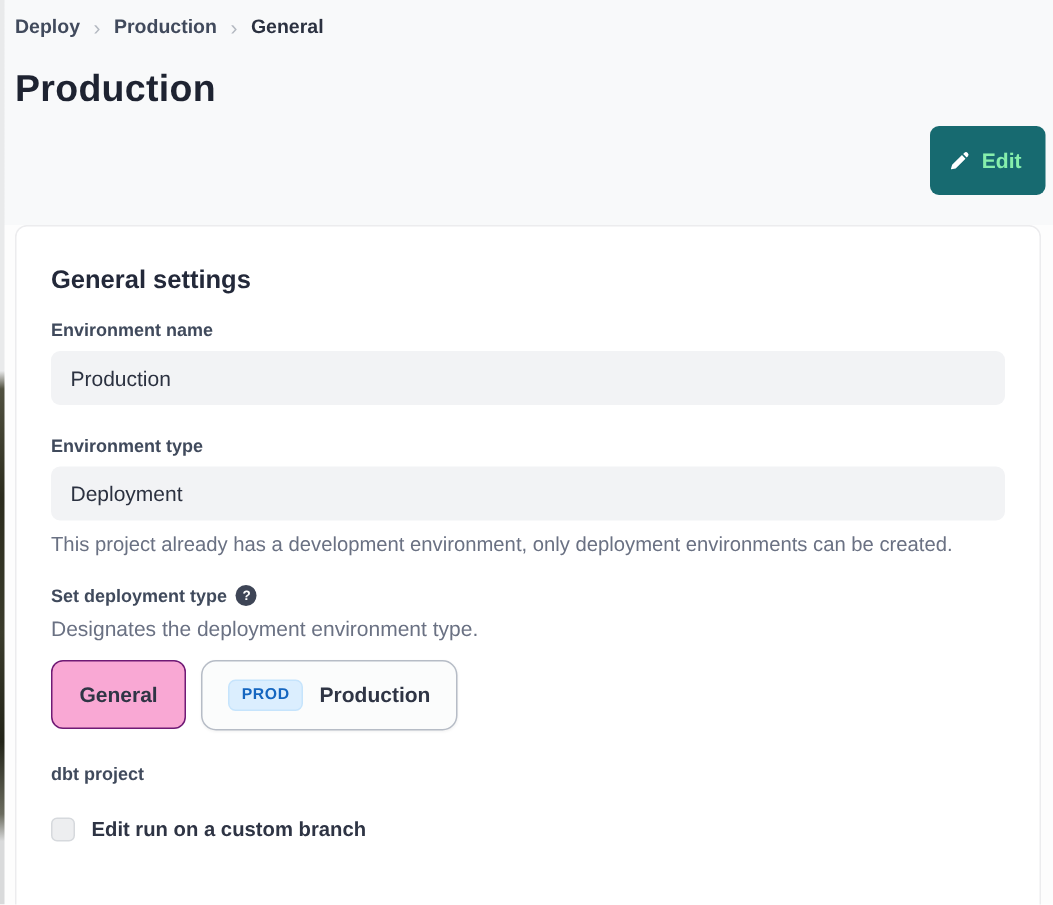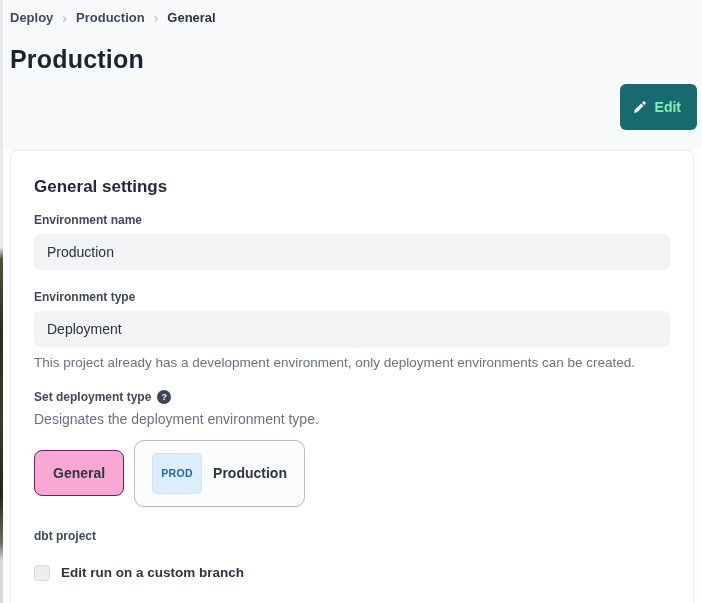--- a/index.html
+++ b/index.html
@@ -90,21 +90,21 @@
   .toggle-btn.selected {
     background:#fbfcfc;
     border:1px solid #b6bcc6; border-radius:10px;
     padding:12px 17px;
     box-shadow:0 1px 2px rgba(0,0,0,0.05);
   }
   .prod-badge {
     background:#dbeefe; color:#1566c0;
     border:1px solid #c6e4fc; border-radius:5px;
     font-size:10.5px; font-weight:700; letter-spacing:0.4px;
-    padding:14px 8px; line-height:1;
+    padding:4px 8px; line-height:1;
   }
   .checkbox-row { display:flex; align-items:center; gap:11px; margin-top:22px; }
   .checkbox {
     width:16px; height:16px;
     background:#edeef0; border:1px solid #d6d9dd; border-radius:4px;
     cursor:pointer; flex:none;
   }
   .checkbox-label { font-size:13.5px; font-weight:700; color:#2e3444; }
 </style>
 </head>

